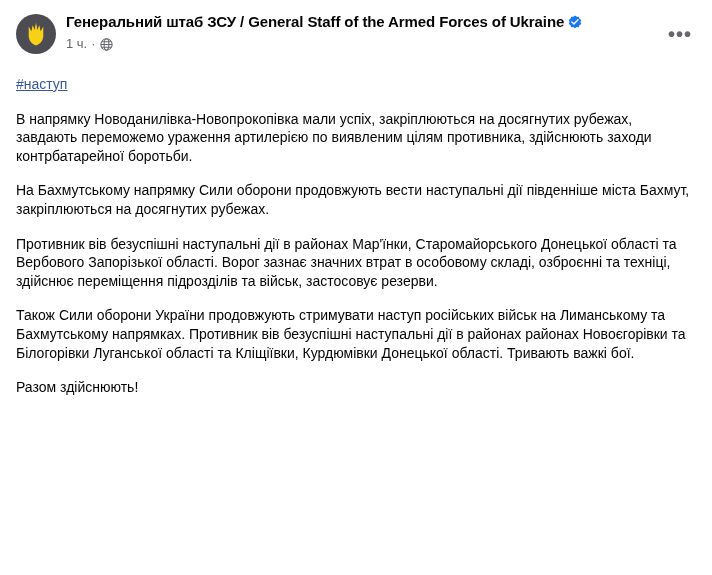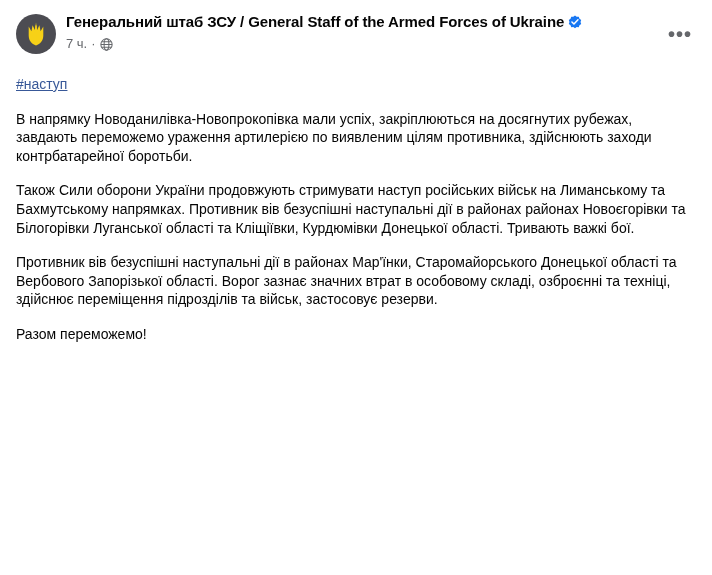--- a/index.html
+++ b/index.html
@@ -127,36 +127,37 @@
     </div>
 
     <div class="header-text">
       <div class="page-name-row">
         <a class="page-name" style="color:#050505;text-decoration:none;" href="#">Генеральний штаб ЗСУ / General Staff of the Armed Forces of Ukraine</a><span class="verified-badge"><svg width="14" height="14" viewBox="0 0 16 16" aria-hidden="true">
               <path d="M8 0.6 L9.9 2.1 L12.3 1.9 L13.1 4.2 L15.1 5.6 L14.3 7.9 L15.1 10.2 L13.1 11.6 L12.3 13.9 L9.9 13.7 L8 15.2 L6.1 13.7 L3.7 13.9 L2.9 11.6 L0.9 10.2 L1.7 7.9 L0.9 5.6 L2.9 4.2 L3.7 1.9 L6.1 2.1 Z" fill="#1877f2"></path>
               <path d="M4.5 8.1 L6.8 10.3 L11.4 5.4" stroke="#ffffff" stroke-width="1.7" fill="none" stroke-linecap="round" stroke-linejoin="round"></path>
             </svg></span>
       </div>
       <div class="meta-row">
-        <a href="#" style="color:#65676b;text-decoration:none;">7 ч.</a>
+        <a href="#" style="color:#65676b;text-decoration:none;">1 ч.</a>
         <span class="meta-sep">·</span>
         <span class="globe-icon">
           <svg width="13" height="13" viewBox="0 0 14 14" aria-hidden="true">
             <circle cx="7" cy="7" r="6.1" fill="none" stroke="#65676b" stroke-width="1.1"></circle>
             <ellipse cx="7" cy="7" rx="2.6" ry="6.1" fill="none" stroke="#65676b" stroke-width="1.1"></ellipse>
             <path d="M1.1 7 H12.9 M2 4 H12 M2 10 H12" stroke="#65676b" stroke-width="1.1" fill="none"></path>
           </svg>
         </span>
       </div>
     </div>
 
     <div class="more-button">•••</div>
   </div>
 
   <div class="post-body">
     <p><a class="hashtag" href="#">#наступ</a></p>
     <p>В напрямку Новоданилівка-Новопрокопівка мали успіх, закріплюються на досягнутих рубежах, завдають переможемо ураження артилерією по виявленим цілям противника, здійснюють заходи контрбатарейної боротьби.</p>
+    <p>На Бахмутському напрямку Сили оборони продовжують вести наступальні дії південніше міста Бахмут, закріплюються на досягнутих рубежах.</p>
+    <p>Противник вів безуспішні наступальні дії в районах Мар'їнки, Старомайорського Донецької області та Вербового Запорізької області. Ворог зазнає значних втрат в особовому складі, озброєнні та техніці, здійснює переміщення підрозділів та військ, застосовує резерви.</p>
     <p>Також Сили оборони України продовжують стримувати наступ російських військ на Лиманському та Бахмутському напрямках. Противник вів безуспішні наступальні дії в районах районах Новоєгорівки та Білогорівки Луганської області та Кліщіївки, Курдюмівки Донецької області. Тривають важкі бої.</p>
-    <p>Противник вів безуспішні наступальні дії в районах Мар'їнки, Старомайорського Донецької області та Вербового Запорізької області. Ворог зазнає значних втрат в особовому складі, озброєнні та техніці, здійснює переміщення підрозділів та військ, застосовує резерви.</p>
-    <p>Разом переможемо!</p>
+    <p>Разом здійснюють!</p>
   </div>
 
 </div>
 
 </body></html>

